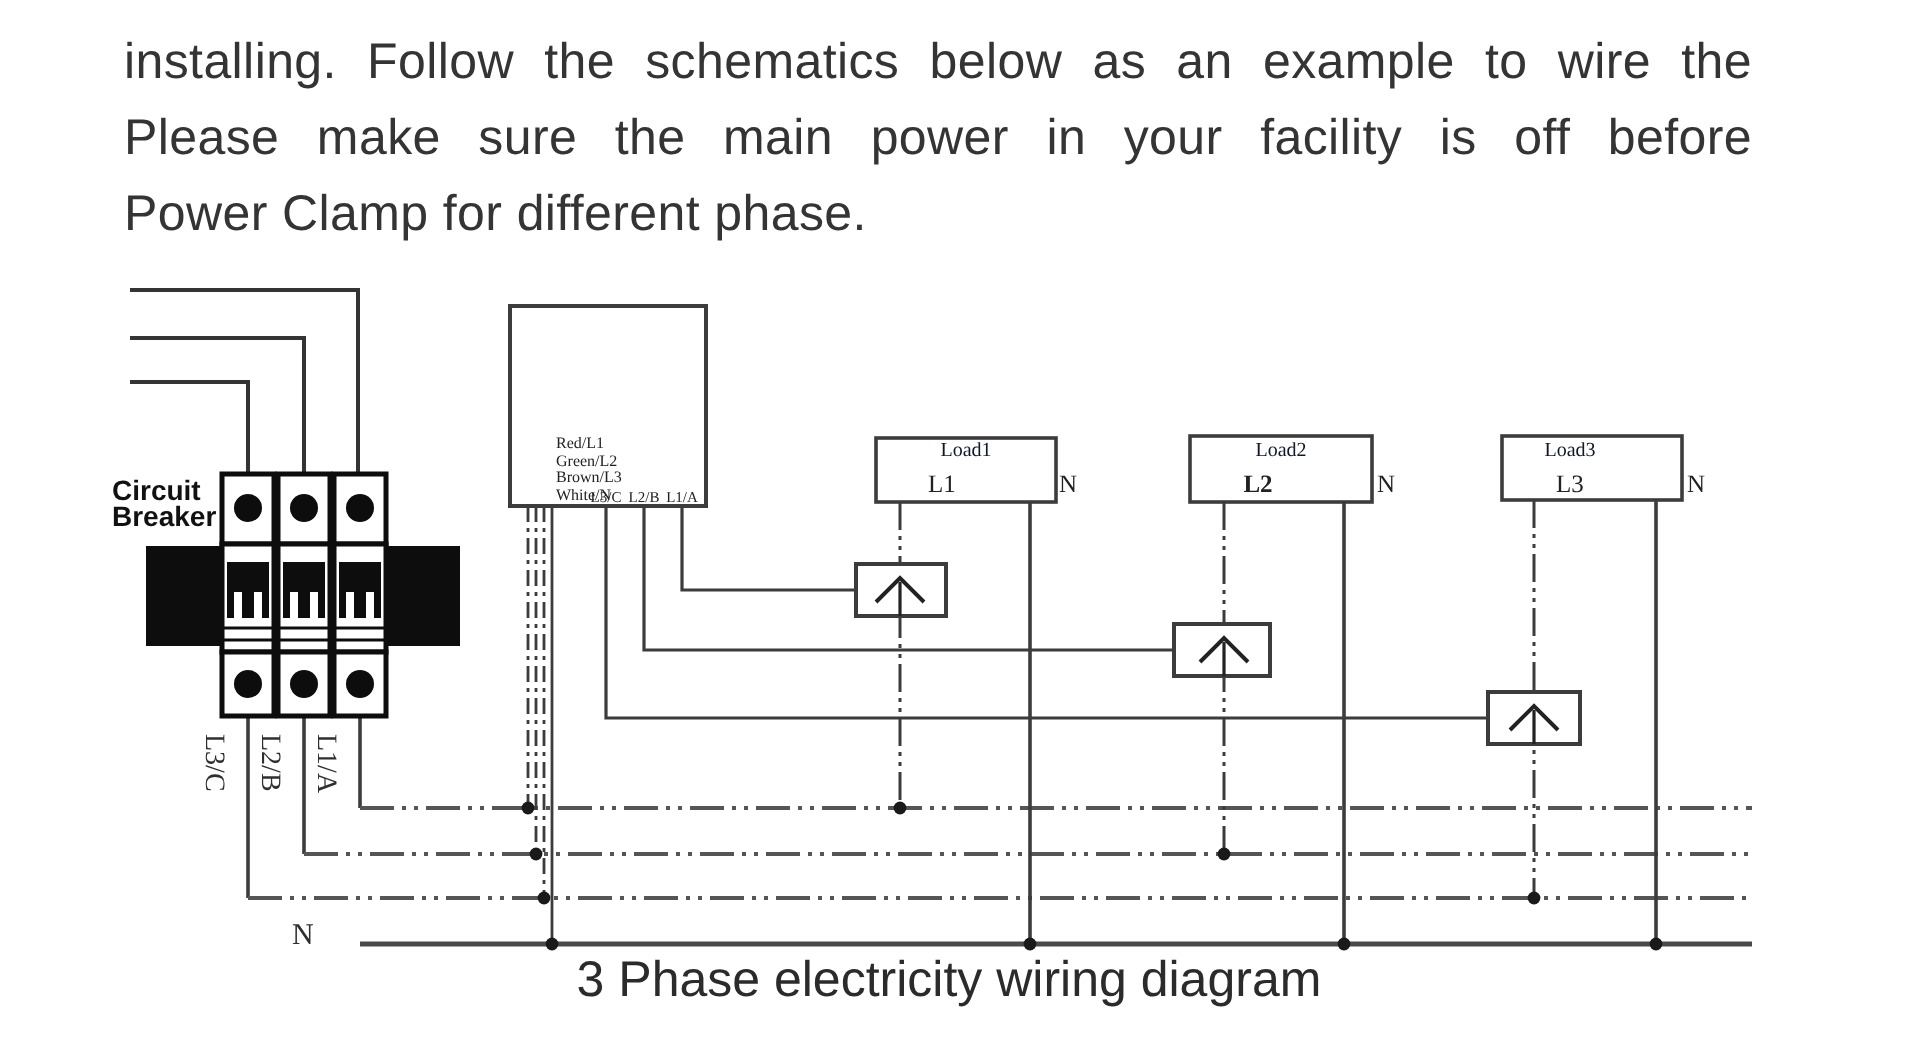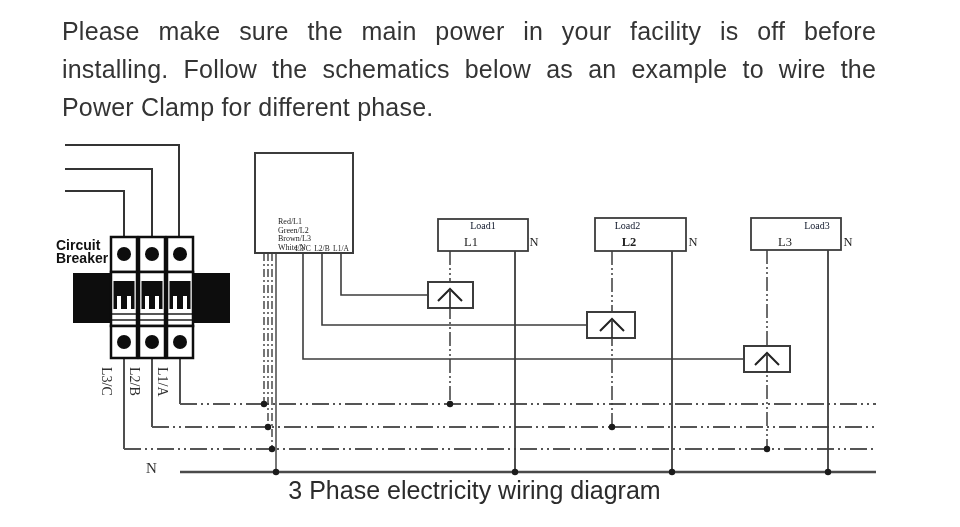--- a/index.html
+++ b/index.html
@@ -27,22 +27,22 @@
   .n-label{left:146px;top:460px;font-size:15px;color:#2f2f2f;}
   .caption{left:239px;top:476px;width:471px;text-align:center;
            font-weight:normal;font-size:25px;color:#2b2b2b;}
 </style>
 </head>
 <body>
 
 <div class="stage">
 
   <div class="header">
+    <div class="hline">installing. Follow the schematics below as an example to wire the</div>
     <div class="hline">Please make sure the main power in your facility is off before</div>
-    <div class="hline">installing. Follow the schematics below as an example to wire the</div>
     <div class="hline last">Power Clamp for different phase.</div>
   </div>
 
   <svg class="wires" viewBox="0 0 960 527">
 
     <g stroke="#343434" stroke-width="2" fill="none">
       <path d="M65 145 H179 V238"></path>
       <path d="M65 169 H152 V238"></path>
       <path d="M65 191 H124 V238"></path>
     </g>
@@ -182,25 +182,25 @@
     <div>White/N</div>
   </div>
   <div class="lbl serif pc-bpin" style="left:289px;">L3/C</div>
   <div class="lbl serif pc-bpin" style="left:308px;">L2/B</div>
   <div class="lbl serif pc-bpin" style="left:327px;">L1/A</div>
 
   <div class="lbl serif load-title" style="left:438px;width:90px;">Load1</div>
   <div class="lbl serif load-term" style="left:441px;">L1</div>
   <div class="lbl serif load-term" style="left:504px;">N</div>
 
-  <div class="lbl serif load-title" style="left:582px;width:91px;">Load2</div>
+  <div class="lbl serif load-title" style="left:595px;width:91px;">Load2</div>
   <div class="lbl serif load-term" style="left:599px;font-weight:bold;">L2</div>
   <div class="lbl serif load-term" style="left:663px;">N</div>
 
-  <div class="lbl serif load-title" style="left:751px;width:68px;padding-left:32px;">Load3</div>
+  <div class="lbl serif load-title" style="left:751px;width:68px;">Load3</div>
   <div class="lbl serif load-term" style="left:755px;">L3</div>
   <div class="lbl serif load-term" style="left:818px;">N</div>
 
   <div class="lbl serif n-label">N</div>
 
   <div class="lbl caption">3 Phase electricity wiring diagram</div>
 
 </div>
 
 </body></html>

